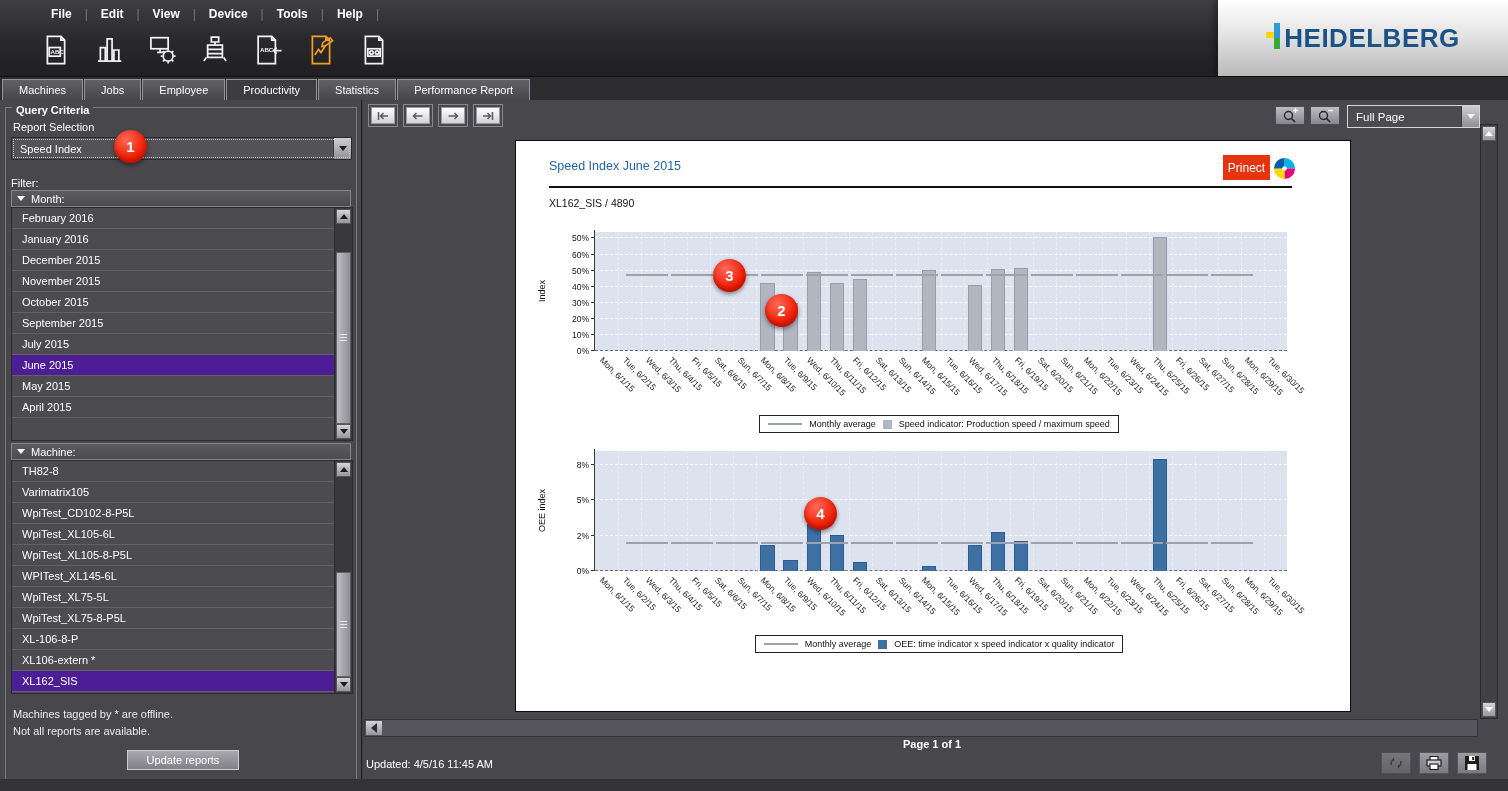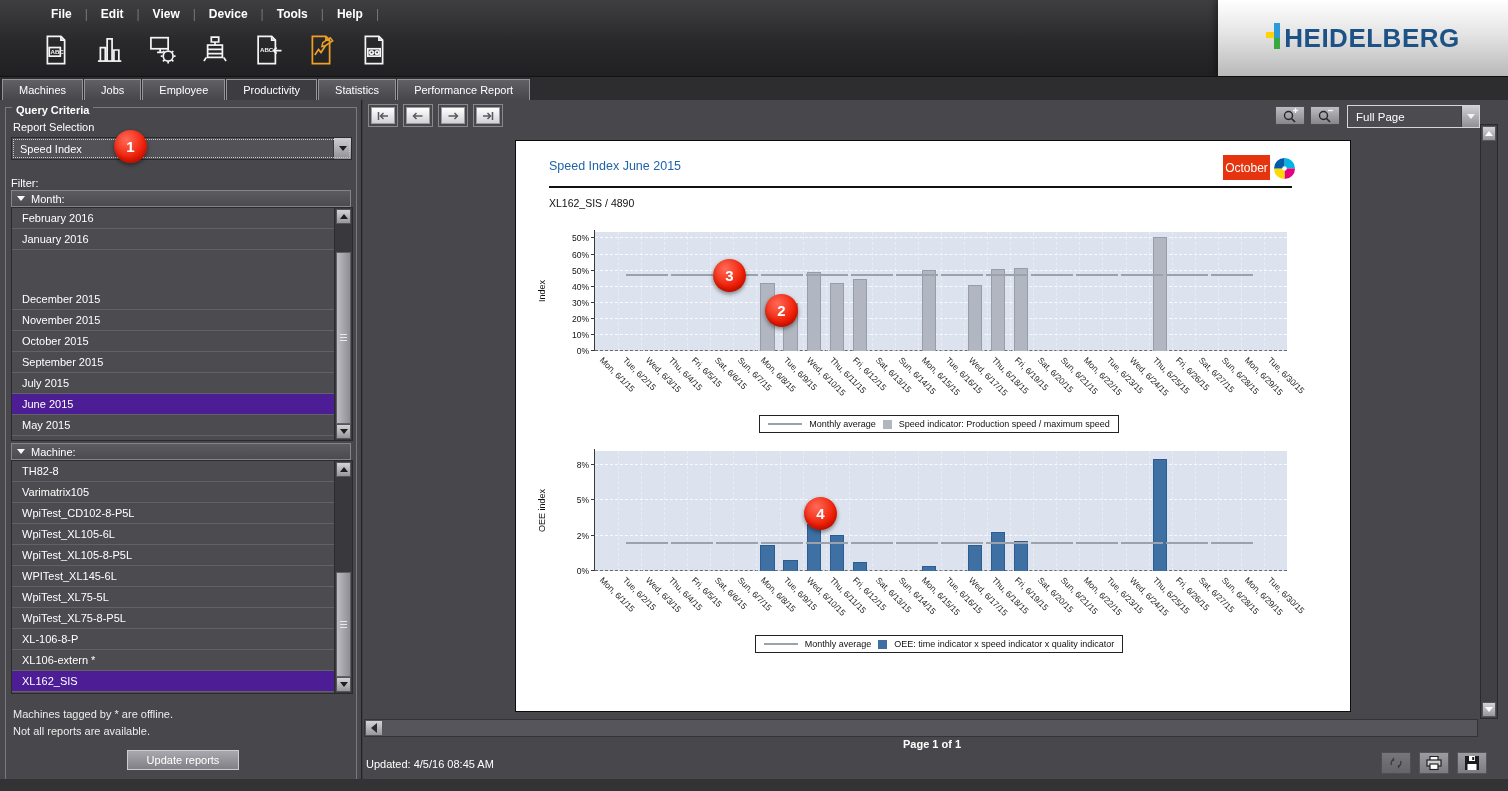--- a/index.html
+++ b/index.html
@@ -242,21 +242,21 @@
       </div>
       <div class="plabel" style="left:5px;top:69px;">Filter:</div>
 
       <div class="sec-head" style="left:5px;top:82px;width:340px;">
         <div class="tri-down white"></div>
         <span>Month:</span>
       </div>
       <div class="listbox" style="left:5px;top:99px;width:340px;height:232px;" id="monthList">
           <div class="lrow" style="width: 322px;">February 2016</div>
           <div class="lrow" style="width: 322px;">January 2016</div>
-          <div class="lrow" style="width: 322px; margin-top: 39px;">December 2015</div>
+          <div class="lrow" style="width: 322px;">December 2015</div>
           <div class="lrow" style="width: 322px;">November 2015</div>
           <div class="lrow" style="width: 322px;">October 2015</div>
           <div class="lrow" style="width: 322px;">September 2015</div>
           <div class="lrow" style="width: 322px;">July 2015</div>
           <div class="lrow selected" style="width: 322px;">June 2015</div>
           <div class="lrow" style="width: 322px;">May 2015</div>
           <div class="lrow" style="width: 322px;">April 2015</div>
           <div class="sbar">
             <div class="sb-btn up">
               <div class="tri-up"></div>
@@ -363,21 +363,21 @@
           <div class="tri-up"></div>
         </div>
       <div class="sb-btn down">
           <div class="tri-down"></div>
         </div>
     </div>
 
     <div class="page">
       <div class="r-title">Speed Index June 2015</div>
       <div class="prinect-box">
-        <span>October</span>
+        <span>Prinect</span>
       </div>
       <svg class="pinwheel" width="23" height="23" viewBox="0 0 24 24">
         <path d="M12 12 L12 1 A11 11 0 0 1 23 12 Z" fill="#00b4e4"></path>
         <path d="M12 12 L23 12 A11 11 0 0 1 12 23 Z" fill="#e5007d"></path>
         <path d="M12 12 L12 23 A11 11 0 0 1 1 12 Z" fill="#fcd900"></path>
         <path d="M12 12 L1 12 A11 11 0 0 1 12 1 Z" fill="#005ca9"></path>
         <circle cx="12" cy="12" r="2.4" fill="#fff"></circle>
       </svg>
       <div class="r-hr"></div>
       <div class="r-sub">XL162_SIS / 4890</div>
@@ -583,21 +583,21 @@
             <span>OEE: time indicator x speed indicator x quality indicator</span>
           </div></div>
     </div>
 
     <div class="h-scroll">
       <div class="h-btn">
           <div class="tri-left"></div>
         </div>
     </div>
     <div class="page-label">Page 1 of 1</div>
-    <div class="status">Updated: 4/5/16 08:45 AM</div>
+    <div class="status">Updated: 4/5/16 11:45 AM</div>
 
     <div class="br-btn dim" style="left:1018px;">
       <svg width="16" height="14" viewBox="0 0 16 14">
         <path d="M3.5 9 A4.5 4 0 0 1 6 3.6" fill="none" stroke="#2f2f33" stroke-width="1.3"></path>
         <path d="M12.5 5 A4.5 4 0 0 1 10 10.4" fill="none" stroke="#2f2f33" stroke-width="1.3"></path>
         <path d="M6 1.2 L6.2 4.4 L3.2 4.8 Z" fill="#2f2f33"></path>
         <path d="M10 12.8 L9.8 9.6 L12.8 9.2 Z" fill="#2f2f33"></path>
       </svg>
     </div>
     <div class="br-btn" style="left:1056px;">

